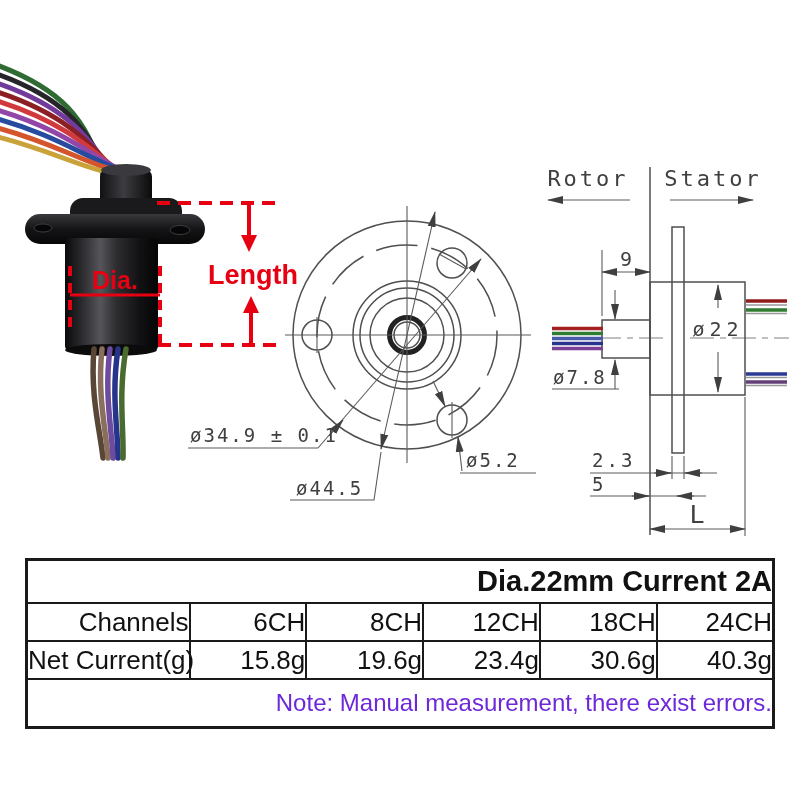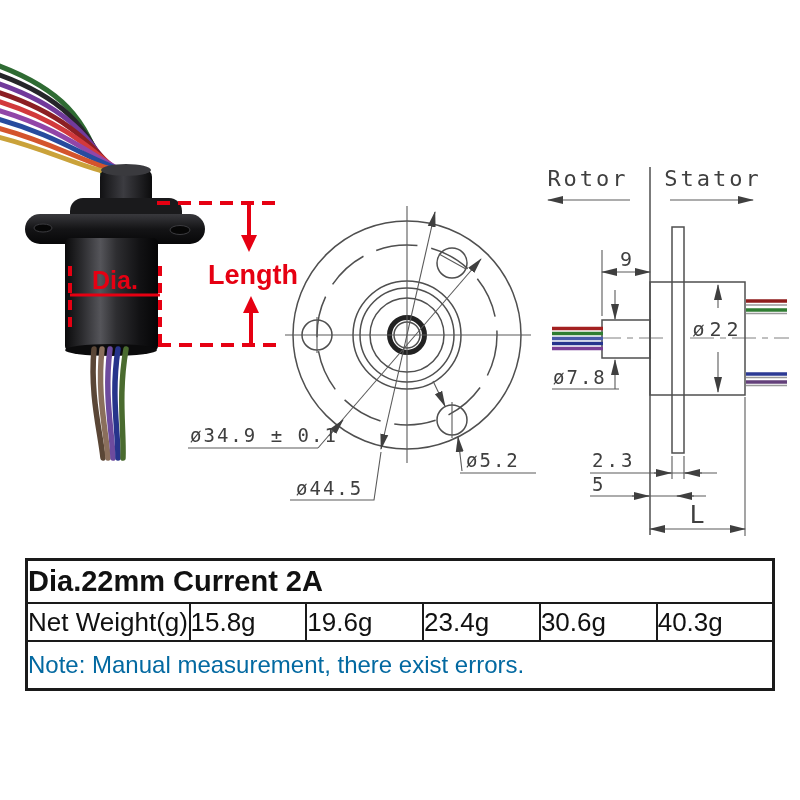--- a/index.html
+++ b/index.html
@@ -7,24 +7,24 @@
           font-family:"Liberation Sans",sans-serif;}
   svg{position:absolute;left:0;top:0;}
   svg text{font-family:"DejaVu Sans Mono",monospace;fill:#3f3f3f;}
   .cadline{stroke:#4f4f4f;stroke-width:1.5;fill:none;}
   .thin{stroke:#5a5a5a;stroke-width:1.1;fill:none;}
   .dimtext{font-size:19px;letter-spacing:2px;}
   .redbold{font-family:"Liberation Sans",sans-serif;font-weight:bold;fill:#e60012;}
   
   #spec-table{position:absolute;left:25px;top:558px;width:750px;border-collapse:collapse;
               table-layout:fixed;background:#fff;}
-  #spec-table td{border:2px solid #1a1a1a;text-align:left;vertical-align:middle;
+  #spec-table td{border:2px solid #1a1a1a;text-align:right;vertical-align:middle;
                  font-size:26px;color:#111;padding:0;height:36px;white-space:nowrap;}
   #spec-table td.title{font-size:29px;font-weight:bold;height:41px;}
-  #spec-table td.note{color:#0369a1;font-size:24px;height:46px;}
+  #spec-table td.note{color:#6d28d9;font-size:24px;height:46px;}
   #spec-table{border:3px solid #1a1a1a;}
 </style>
 </head>
 <body>
 
 <div id="canvas">
 
 <svg width="800" height="560" viewBox="0 0 800 560">
   <defs>
     <marker id="arr" markerUnits="userSpaceOnUse" markerWidth="16" markerHeight="12" refX="15" refY="6" orient="auto-start-reverse" viewBox="0 0 16 12">
@@ -228,21 +228,29 @@
         <col>
         <col>
         <col>
         <col>
       </colgroup>
   <tbody>
         <tr>
     <td colspan="6" class="title">Dia.22mm Current 2A</td>
   </tr>
   <tr>
-    <td>Net Weight(g)</td>
+    <td>Channels</td>
+    <td>6CH</td>
+    <td>8CH</td>
+    <td>12CH</td>
+    <td>18CH</td>
+    <td>24CH</td>
+  </tr>
+  <tr>
+    <td>Net Current(g)</td>
     <td>15.8g</td>
     <td>19.6g</td>
     <td>23.4g</td>
     <td>30.6g</td>
     <td>40.3g</td>
   </tr>
   <tr>
     <td colspan="6" class="note">Note: Manual measurement, there exist errors.</td>
   </tr>
 </tbody>

